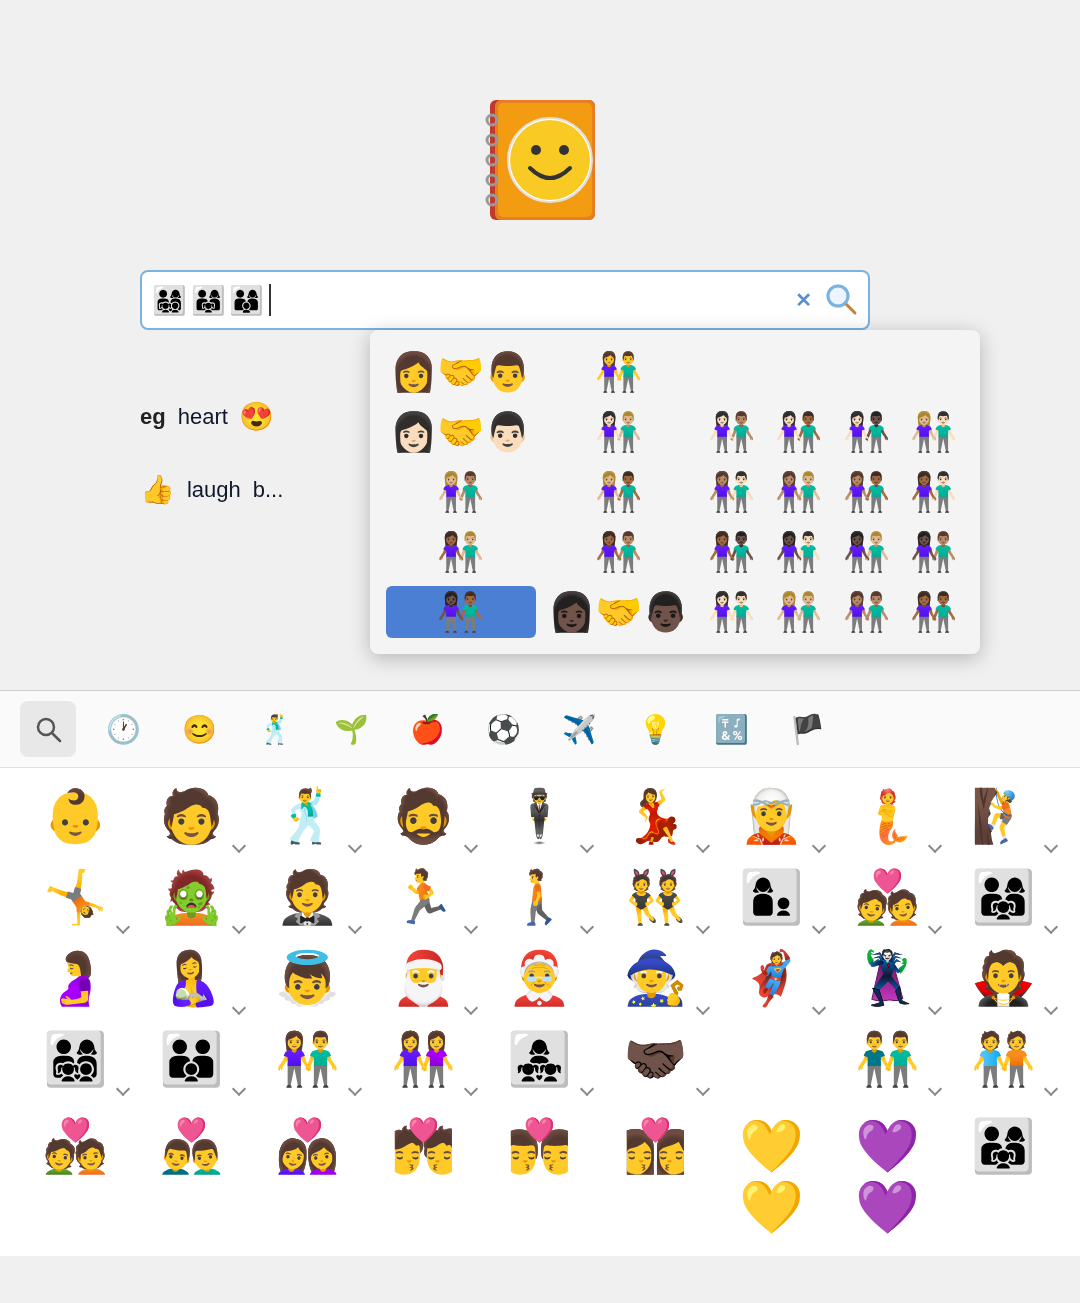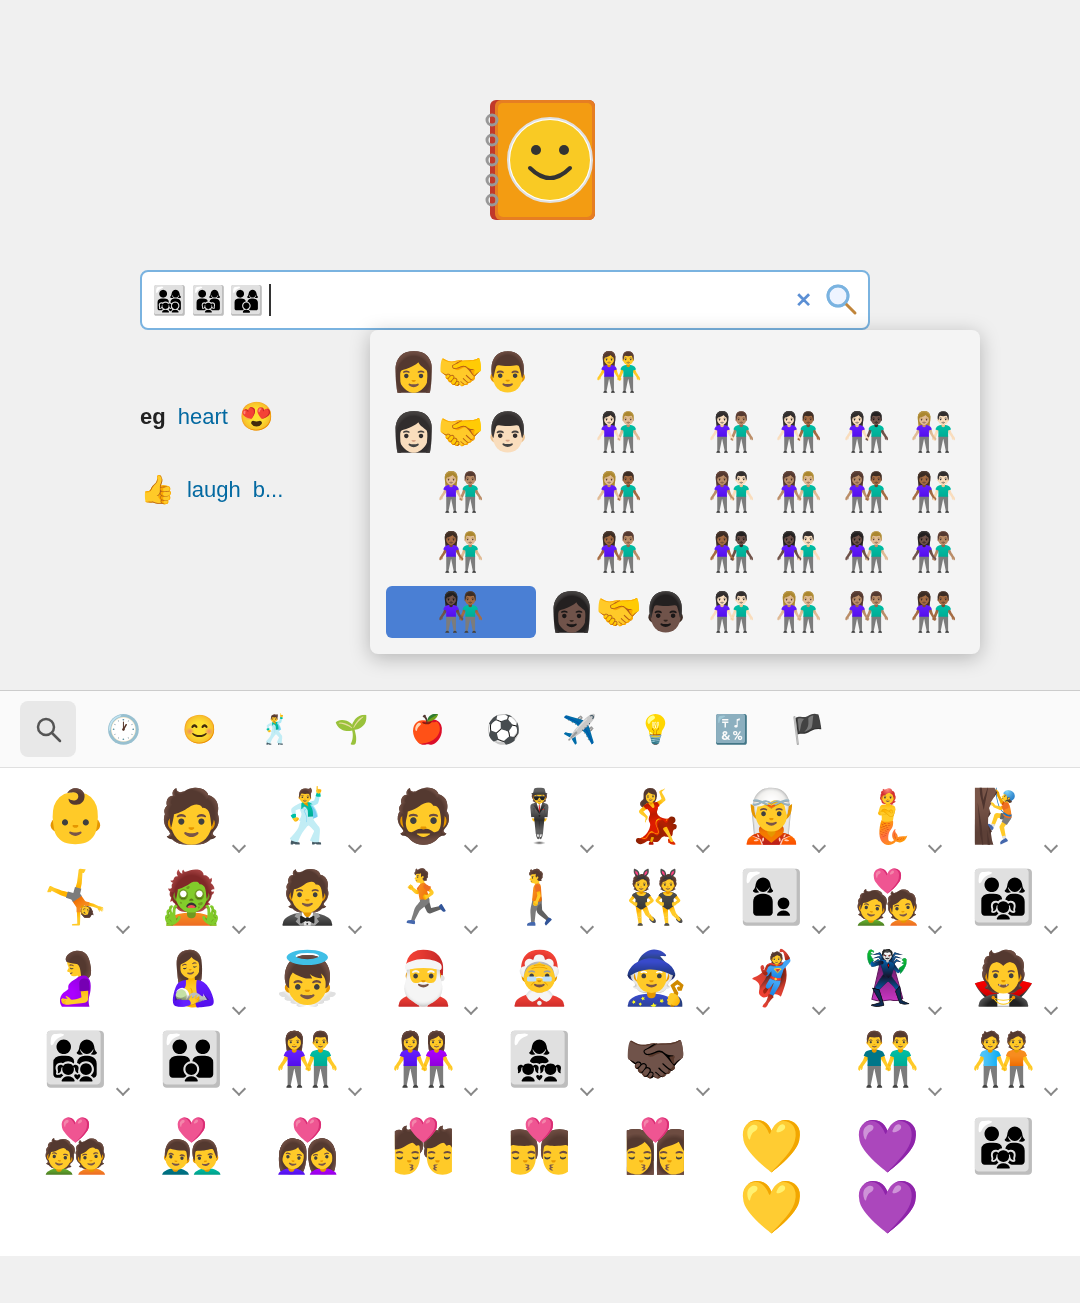--- a/index.html
+++ b/index.html
@@ -80,21 +80,21 @@
       margin-bottom: 10px;
       margin-top: 40px;
     }
     .suggestion-eg {
       font-size: 22px;
       font-weight: bold;
       color: #222;
     }
     .suggestion-link {
       font-size: 22px;
-      color: #0369a1;
+      color: #0f172a;
       font-weight: 500;
       text-decoration: none;
     }
     .suggestion-emoji {
       font-size: 28px;
     }
 
     
     .dropdown {
       position: absolute;

